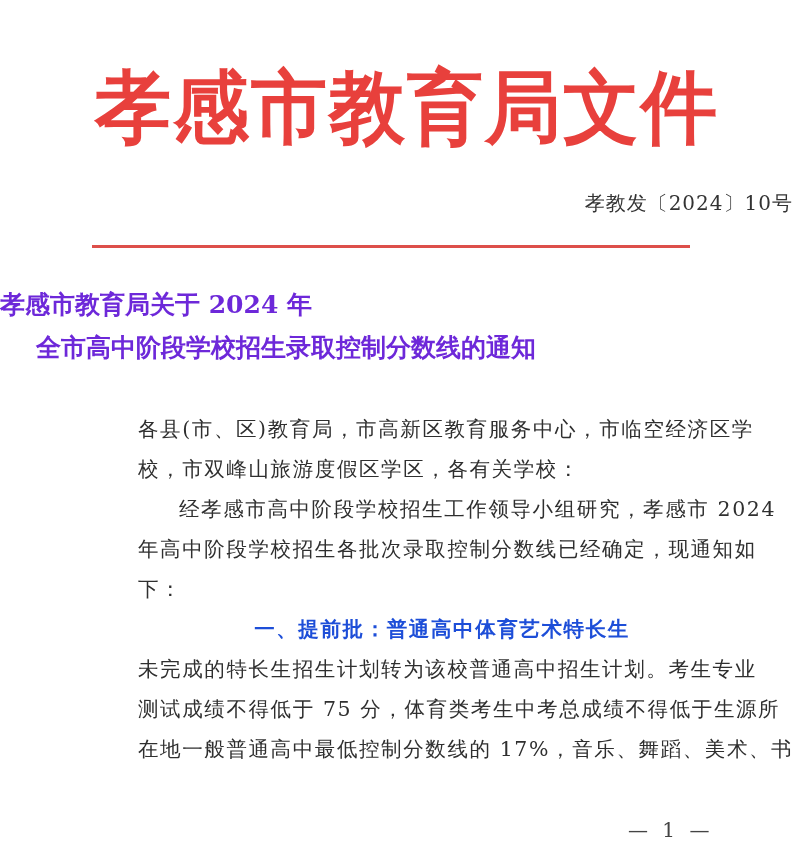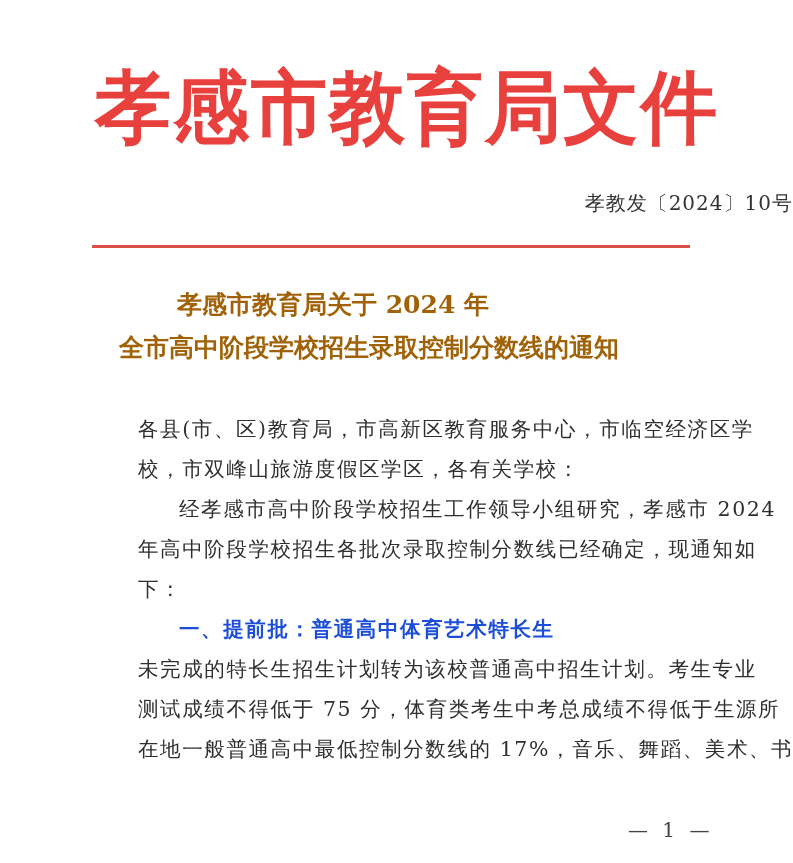--- a/index.html
+++ b/index.html
@@ -4,28 +4,28 @@
 <style>
   html, body { margin:0; padding:0; background:#ffffff; }
   body { width:793px; height:863px; position:relative; overflow:hidden;
          font-family:"DejaVu Serif","Liberation Serif",serif; color:#2b2b2b; }
   .masthead { position:absolute; left:95px; top:58px; width:590px; text-align:center;
               color:#e8403c; font-size:76px; line-height:100px; font-weight:bold;
               letter-spacing:2px; transform:scaleY(1.05); white-space:nowrap; }
   .docno { position:absolute; left:0; width:793px; top:190px; text-align:right;
            font-size:20px; letter-spacing:1px; color:#333; }
   .redline { position:absolute; left:92px; top:245px; width:598px; height:3px; background:#dd4f4a; }
-  .title { position:absolute; left:0; width:666px; text-align:center; font-weight:bold;
-           font-size:25px; color:#a16207; white-space:nowrap; }
+  .title { position:absolute; left:0; width:666px; font-weight:bold;
+           font-size:25px; color:#6d28d9; white-space:nowrap; }
   .t1 { top:288px; }
   .t2 { top:331px;padding-left:36px; }
   .para { position:absolute; left:115px; width:590px; font-size:20.5px; line-height:40px;
           color:#2f2f2f; letter-spacing:1.6px; }
   .line { white-space:nowrap; height:40px;margin-left:23px; }
-  .indent { padding-left:41px; }
+  .indent { padding-left:41px;text-align:center; }
   .heading1 { font-family:"DejaVu Sans","Liberation Sans",sans-serif; font-weight:bold; color:#1d4ed8; }
   .pageno { position:absolute; left:628px; top:818px; font-size:20px; color:#444; letter-spacing:4px; }
 </style>
 </head>
 <body>
 
 <div class="masthead">孝感市教育局文件</div>
 <div class="docno">孝教发〔2024〕10号</div>
 <div class="redline"></div>
 

